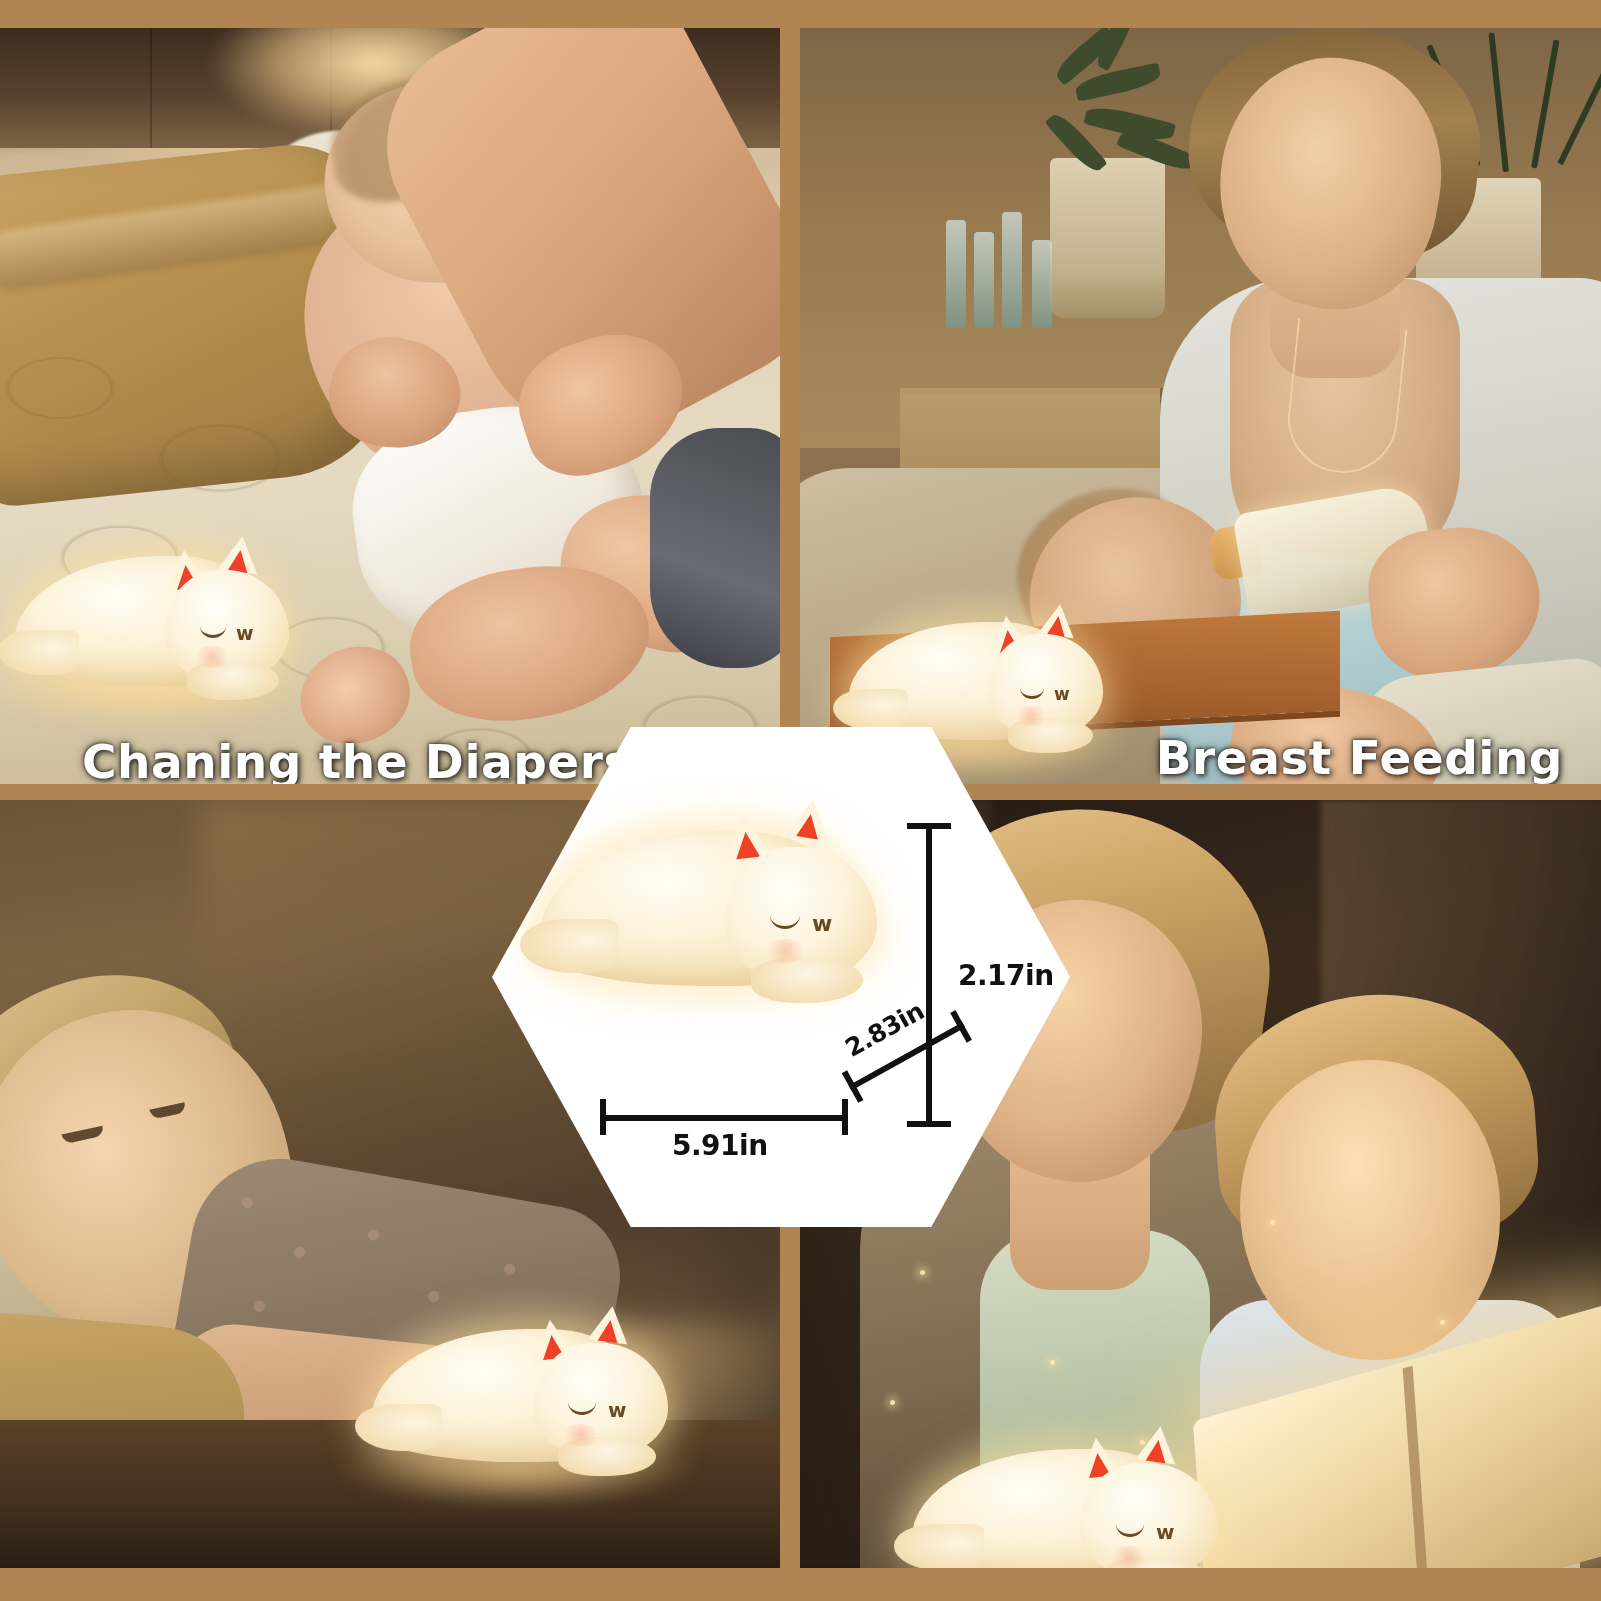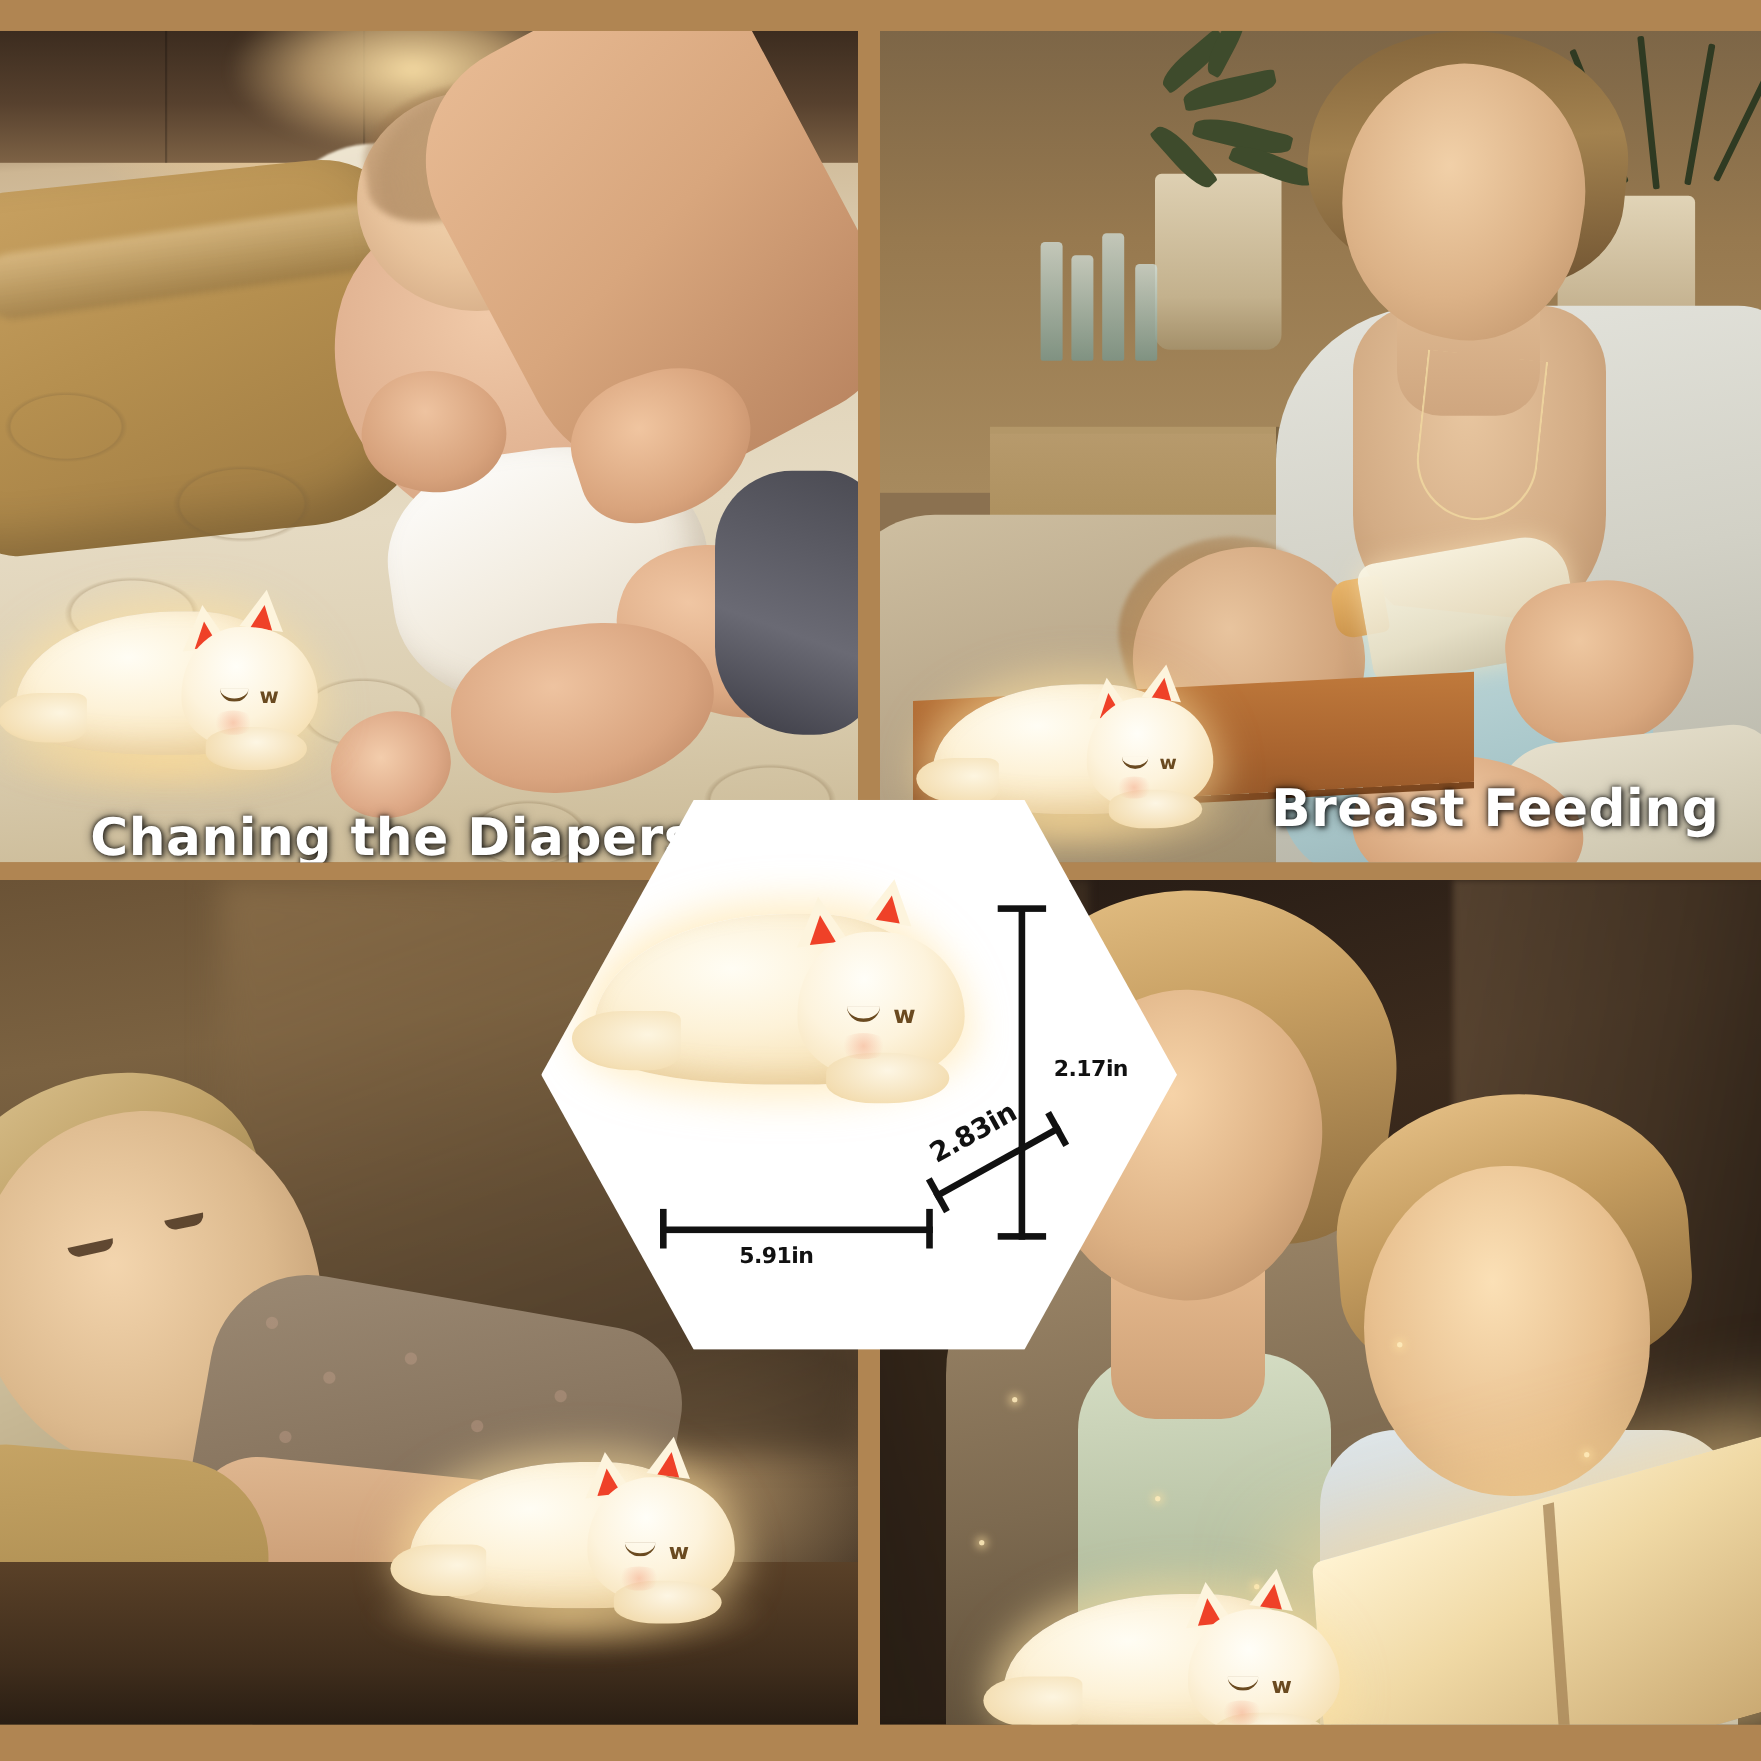--- a/index.html
+++ b/index.html
@@ -508,21 +508,21 @@
     line-height:1.15;
     letter-spacing:.5px;
     text-shadow:
       0 0 10px rgba(0,0,0,.55),
       2px 2px 5px rgba(0,0,0,.65),
       -1px -1px 3px rgba(0,0,0,.45);
     white-space:pre-line;
     z-index:6;
   }
   #cap-tl { left:82px;  top:707px; }
-  #cap-tr { right:38px; top:681px; text-align:right; }
+  #cap-tr { right:38px; top:703px; text-align:right; }
 
   
   .gap { position:absolute; background:#b08552; z-index:4; }
   #gap-top    { left:0; top:0;      width:1601px; height:28px; }
   #gap-bottom { left:0; top:1568px; width:1601px; height:33px; }
   #gap-mid-h  { left:0; top:784px;  width:1601px; height:16px; }
   #gap-mid-v  { left:780px; top:0;  width:20px;   height:1601px; }
 
   
   #hexagon {
@@ -531,21 +531,21 @@
     background:#ffffff;
     clip-path:polygon(0% 50%, 24% 0%, 76% 0%, 100% 50%, 76% 100%, 24% 100%);
     z-index:8;
   }
   #hex-cat { left:48px; top:70px; width:330px; height:210px; }
   .dim-label {
     position:absolute;
     font-family:"DejaVu Sans", sans-serif;
     font-weight:700;
     color:#111111;
-    font-size:20px;
+    font-size:28px;
     letter-spacing:-.5px;
     white-space:nowrap;
   }
   .dim-line { position:absolute; background:#111111; }
   .dim-cap  { position:absolute; background:#111111; }
 
   
   #dimV       { left:434px; top:98px;  width:6px;  height:302px; }
   #dimV-top   { left:415px; top:96px;  width:44px; height:6px; }
   #dimV-bot   { left:415px; top:394px; width:44px; height:6px; }

